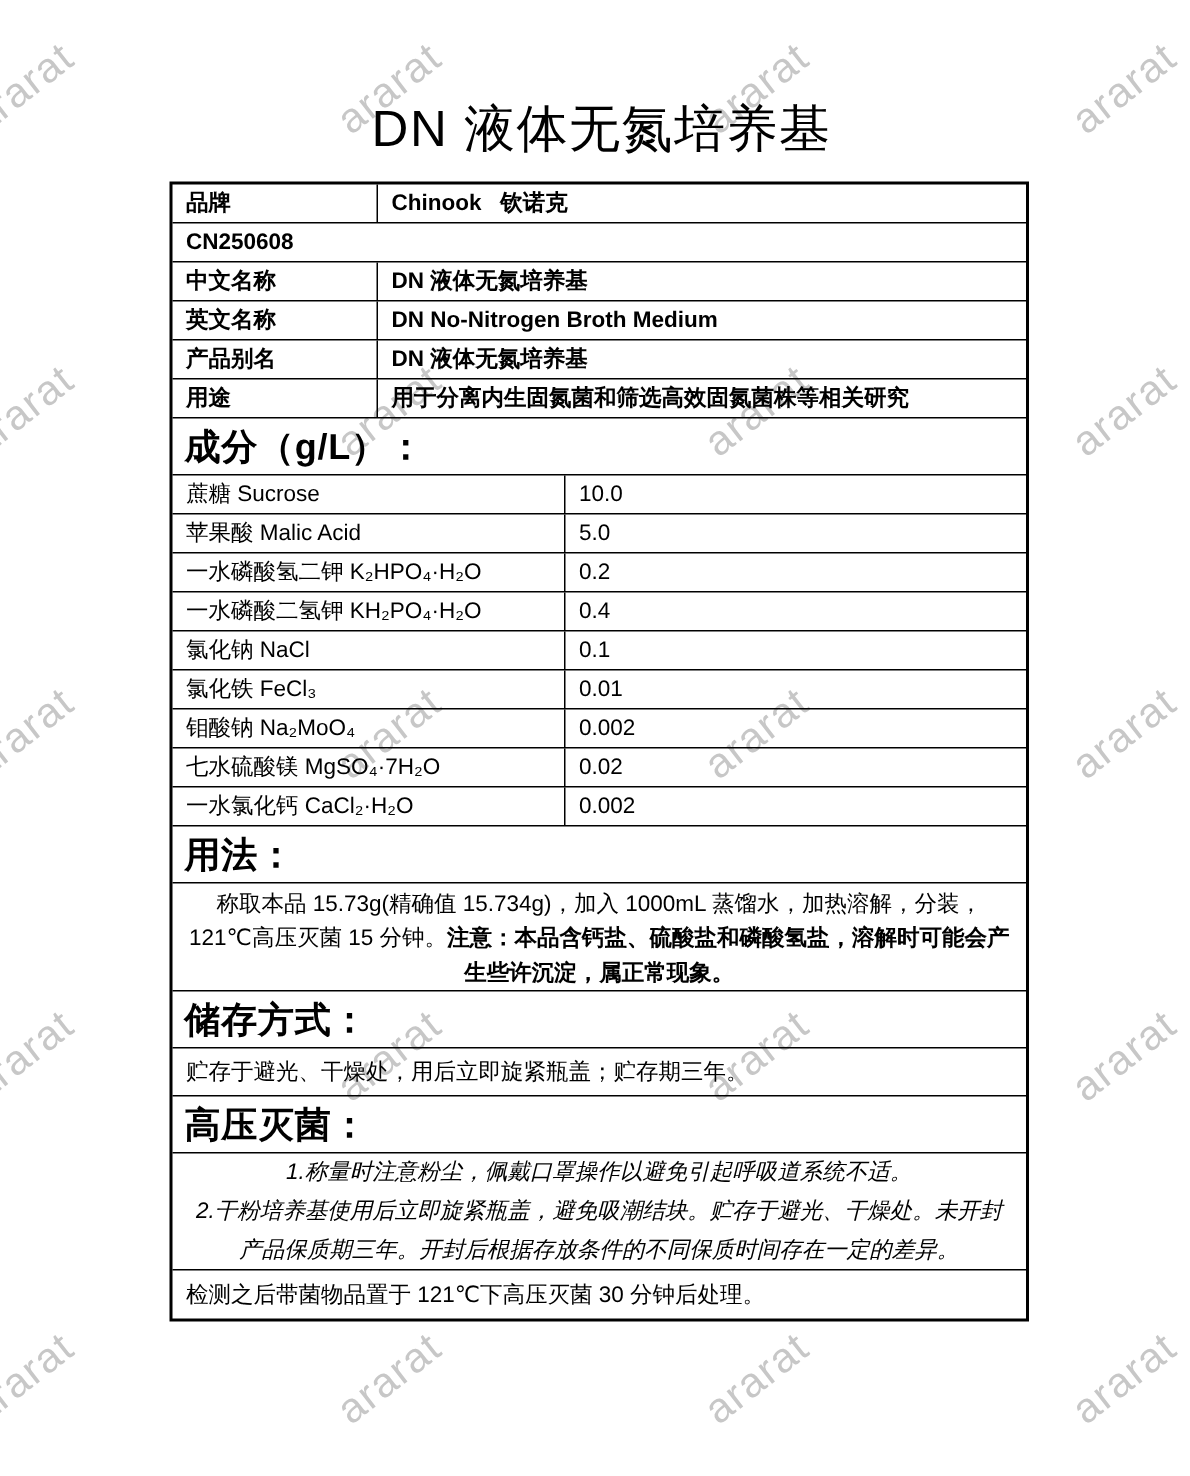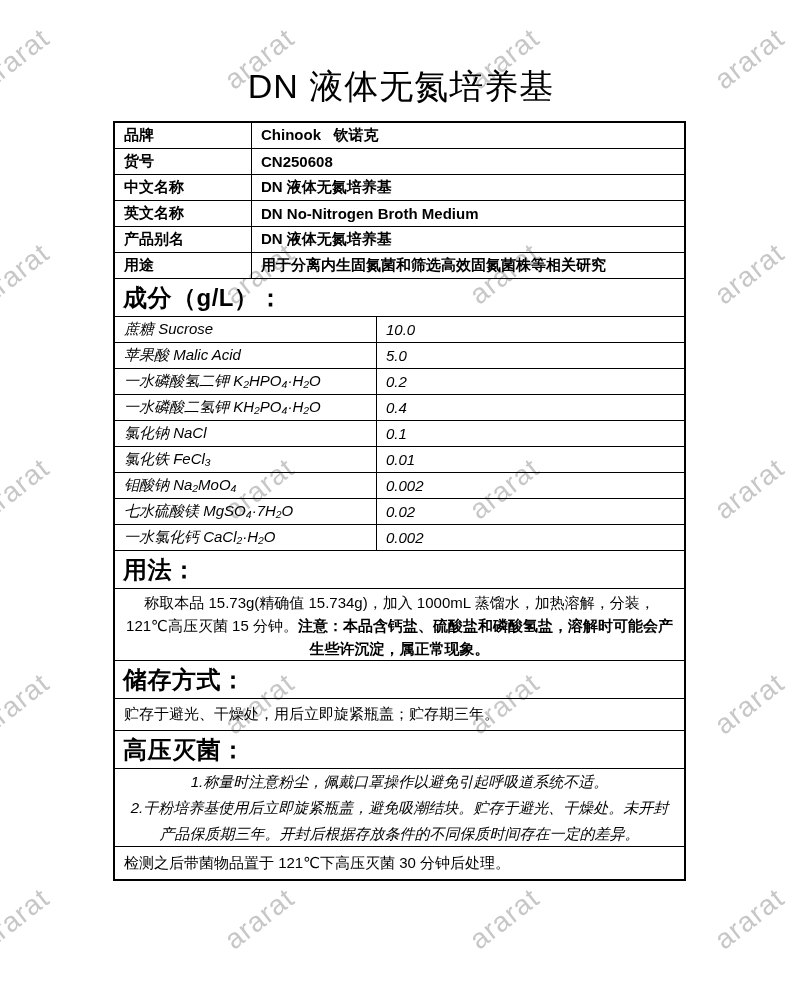--- a/index.html
+++ b/index.html
@@ -24,21 +24,21 @@
     display:flex;align-items:center;padding:0 9px;box-sizing:border-box;
     white-space:pre-wrap;overflow:hidden;
   }
   .info-row{height:26px;font-size:15px;font-weight:700;}
   .info-label{width:137px;border-right:1.5px solid #000;}
   .info-value{flex:1;}
   .section-head{
     height:38px;font-size:24px;font-weight:700;display:flex;align-items:center;
     padding:0 8px;box-sizing:border-box;letter-spacing:0.5px;
   }
-  .comp-row{height:26px;font-size:15px;font-weight:400;font-style:italic;}
+  .comp-row{height:26px;font-size:15px;font-weight:400;}
   .comp-name{width:262px;border-right:1.5px solid #000;}
   .comp-value{flex:1;}
   .usage-block{
     display:block;height:72px;padding:2px 9px 16px;font-size:15px;line-height:23px;
     box-sizing:border-box;
   }
   .b{font-weight:700;}
   .single-line{
     height:32px;display:flex;align-items:center;padding:0 9px;font-size:15px;
     box-sizing:border-box;
@@ -79,21 +79,20 @@
   <div class="content">
     <h1 class="title">DN 液体无氮培养基</h1>
 
     <div class="doc">
 
       <div class="row info-row">
         <div class="cell info-label">品牌</div>
         <div class="cell info-value">Chinook   钦诺克</div>
       </div>
       <div class="row info-row">
-        <div class="cell info-label">货号</div>
         <div class="cell info-value">CN250608</div>
       </div>
       <div class="row info-row">
         <div class="cell info-label">中文名称</div>
         <div class="cell info-value">DN 液体无氮培养基</div>
       </div>
       <div class="row info-row">
         <div class="cell info-label">英文名称</div>
         <div class="cell info-value">DN No-Nitrogen Broth Medium</div>
       </div>

